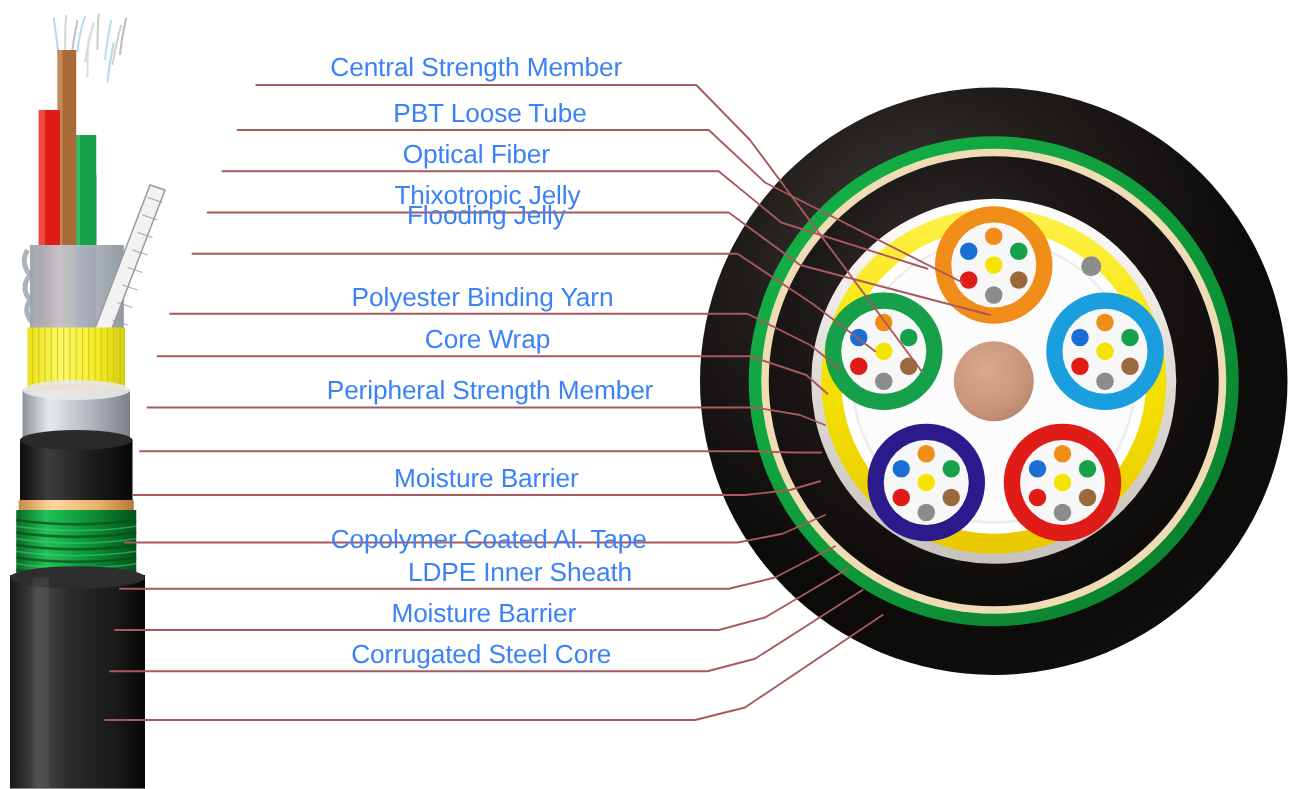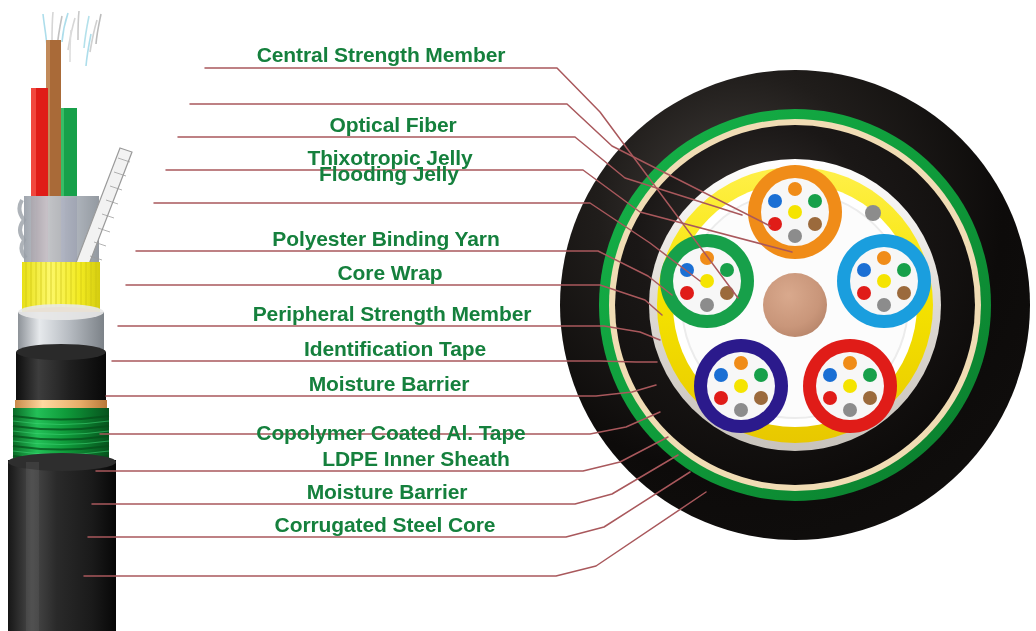--- a/index.html
+++ b/index.html
@@ -9,26 +9,26 @@
     background:#fff;
   }
   #stage{position:absolute;left:0;top:0;width:1036px;height:631px;}
   svg.layer{position:absolute;left:0;top:0;width:1036px;height:631px;}
 
   
   #labels{position:absolute;left:0;top:0;width:1036px;height:631px;}
   .label{
     position:absolute;
     text-align:center;
-    color:#15803d;
+    color:#3b82f6;
     font-size:21px;
     line-height:21px;
     letter-spacing:-0.1px;
     white-space:nowrap;
-    font-weight:700;
+    font-weight:400;
     transform:translate(-50%,-50%);
   }
 </style>
 </head>
 <body>
 
 <div id="stage">
 
   <svg class="layer" id="art" viewBox="0 0 1036 631">
     <defs>
@@ -317,27 +317,27 @@
         <path d="M100,434 L590,434 L626,427 L660,412"></path>
         <path d="M96,471 L583,471 L620,462 L668,437"></path>
         <path d="M92,504 L575,504 L612,494 L678,455"></path>
         <path d="M88,537 L566,537 L604,527 L690,472"></path>
         <path d="M84,576 L556,576 L596,566 L706,492"></path>
       </g>
   </svg>
 
   <div id="labels">
       <div class="label" style="left: 381px; top: 54px;">Central Strength Member</div>
-      <div class="label" style="left: 393px; top: 124px; text-align: right;">Optical Fiber</div>
+      <div class="label" style="left: 392px; top: 91px;">PBT Loose Tube</div>
+      <div class="label" style="left: 381px; top: 124px; text-align: right;">Optical Fiber</div>
       <div class="label" style="left: 390px; top: 157px;">Thixotropic Jelly</div>
       <div class="label" style="left: 389px; top: 173px;">Flooding Jelly</div>
       <div class="label" style="left: 386px; top: 238px;">Polyester Binding Yarn</div>
       <div class="label" style="left: 390px; top: 272px; text-align: center;">Core Wrap</div>
       <div class="label" style="left: 392px; top: 313px;">Peripheral Strength Member</div>
-      <div class="label" style="left: 395px; top: 348px;">Identification Tape</div>
       <div class="label" style="left: 389px; top: 383px;">Moisture Barrier</div>
       <div class="label" style="left: 391px; top: 432px;">Copolymer Coated Al. Tape</div>
       <div class="label" style="left: 388px; top: 458px; margin-left: 28px;">LDPE Inner Sheath</div>
       <div class="label" style="left: 387px; top: 491px;">Moisture Barrier</div>
       <div class="label" style="left: 385px; top: 524px;">Corrugated Steel Core</div>
     </div>
 
 </div>
 
 </body></html>

